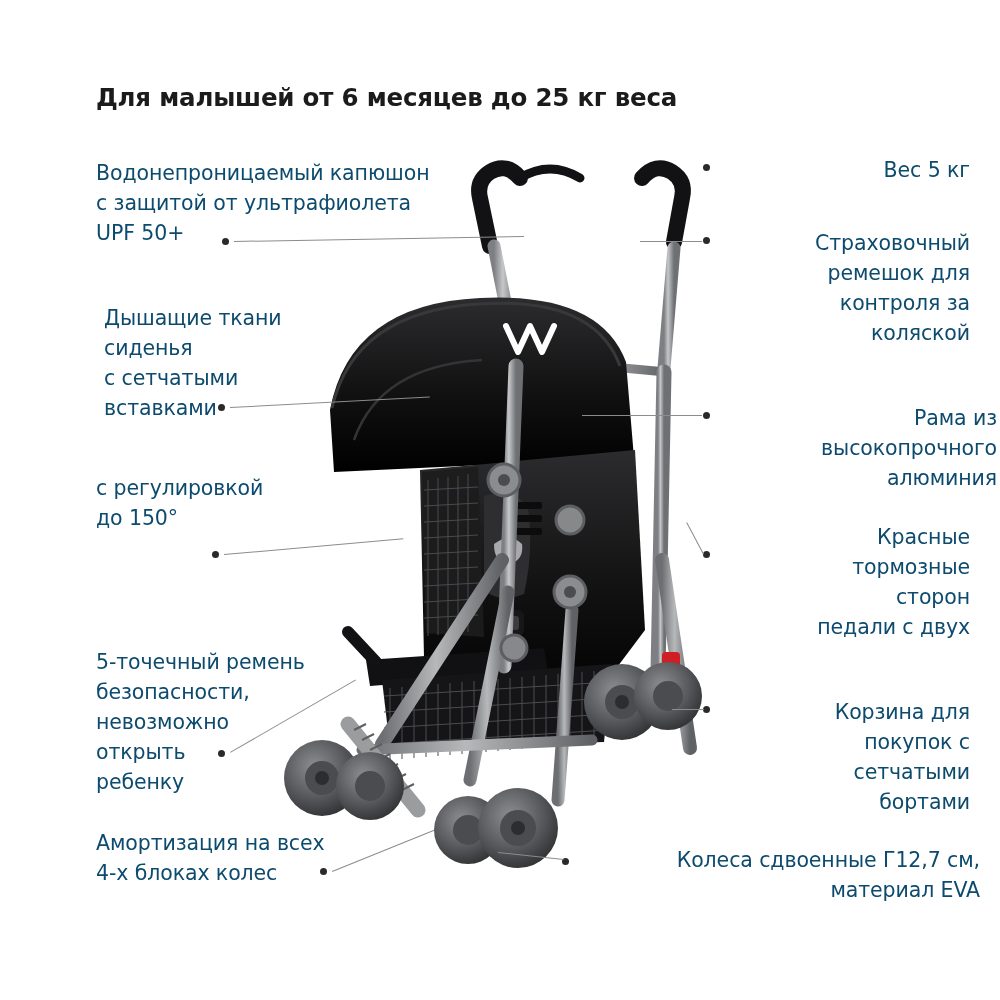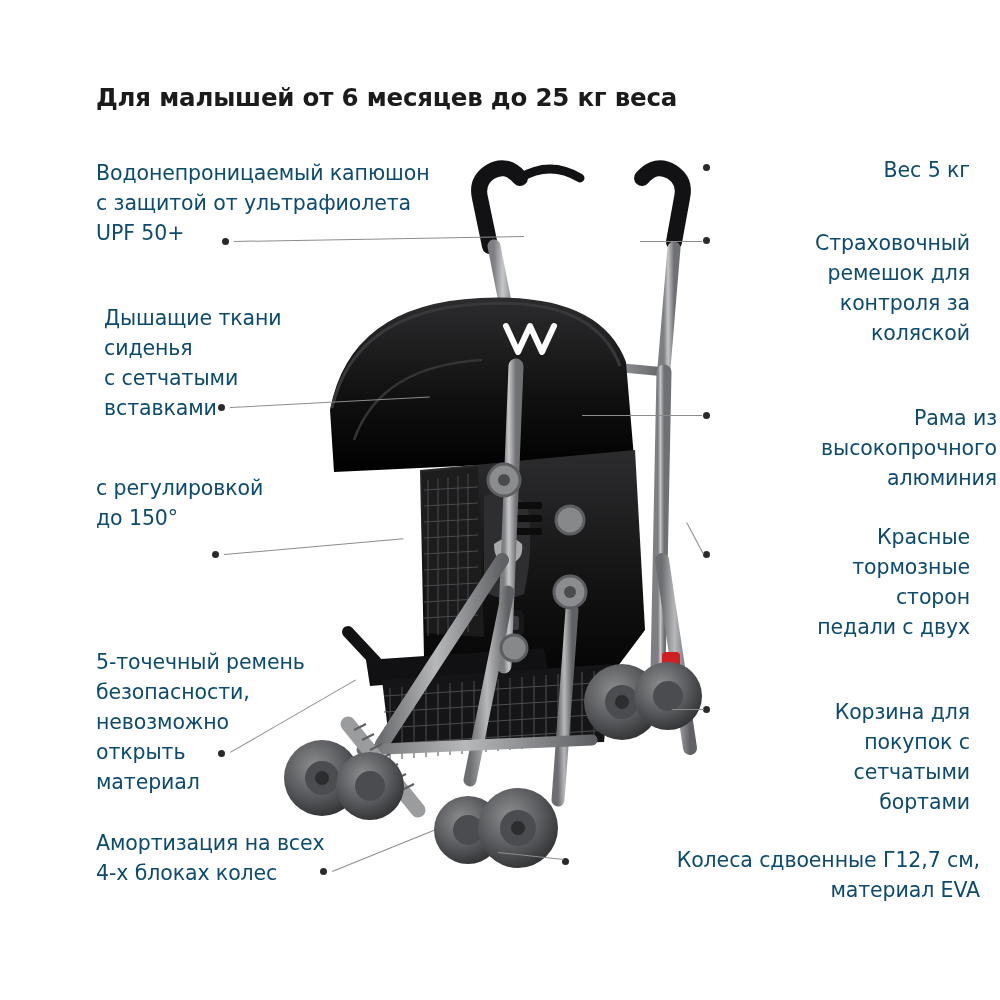--- a/index.html
+++ b/index.html
@@ -212,21 +212,21 @@
     <div>до 150°</div>
   </div>
   <div class="dot" style="left:212px; top:551px;"></div>
   <div class="leader" style="left:224px; top:554px; width:180px; transform: rotate(-5deg);"></div>
 
   <div class="callout left" style="left:96px; top:613px; width:260px;margin-top:34px;">
     <div>5-точечный ремень</div>
     <div>безопасности,</div>
     <div>невозможно</div>
     <div>открыть</div>
-    <div>материал</div>
+    <div>ребенку</div>
   </div>
   <div class="dot" style="left:218px; top:750px;"></div>
   <div class="leader" style="left:230px; top:752px; width:145px; transform: rotate(-30deg);"></div>
 
   <div class="callout left" style="left:96px; top:828px; width:300px;">
     <div>Амортизация на всех</div>
     <div>4-х блоках колес</div>
   </div>
   <div class="dot" style="left:320px; top:868px;"></div>
   <div class="leader" style="left:332px; top:871px; width:110px; transform: rotate(-22deg);"></div>

